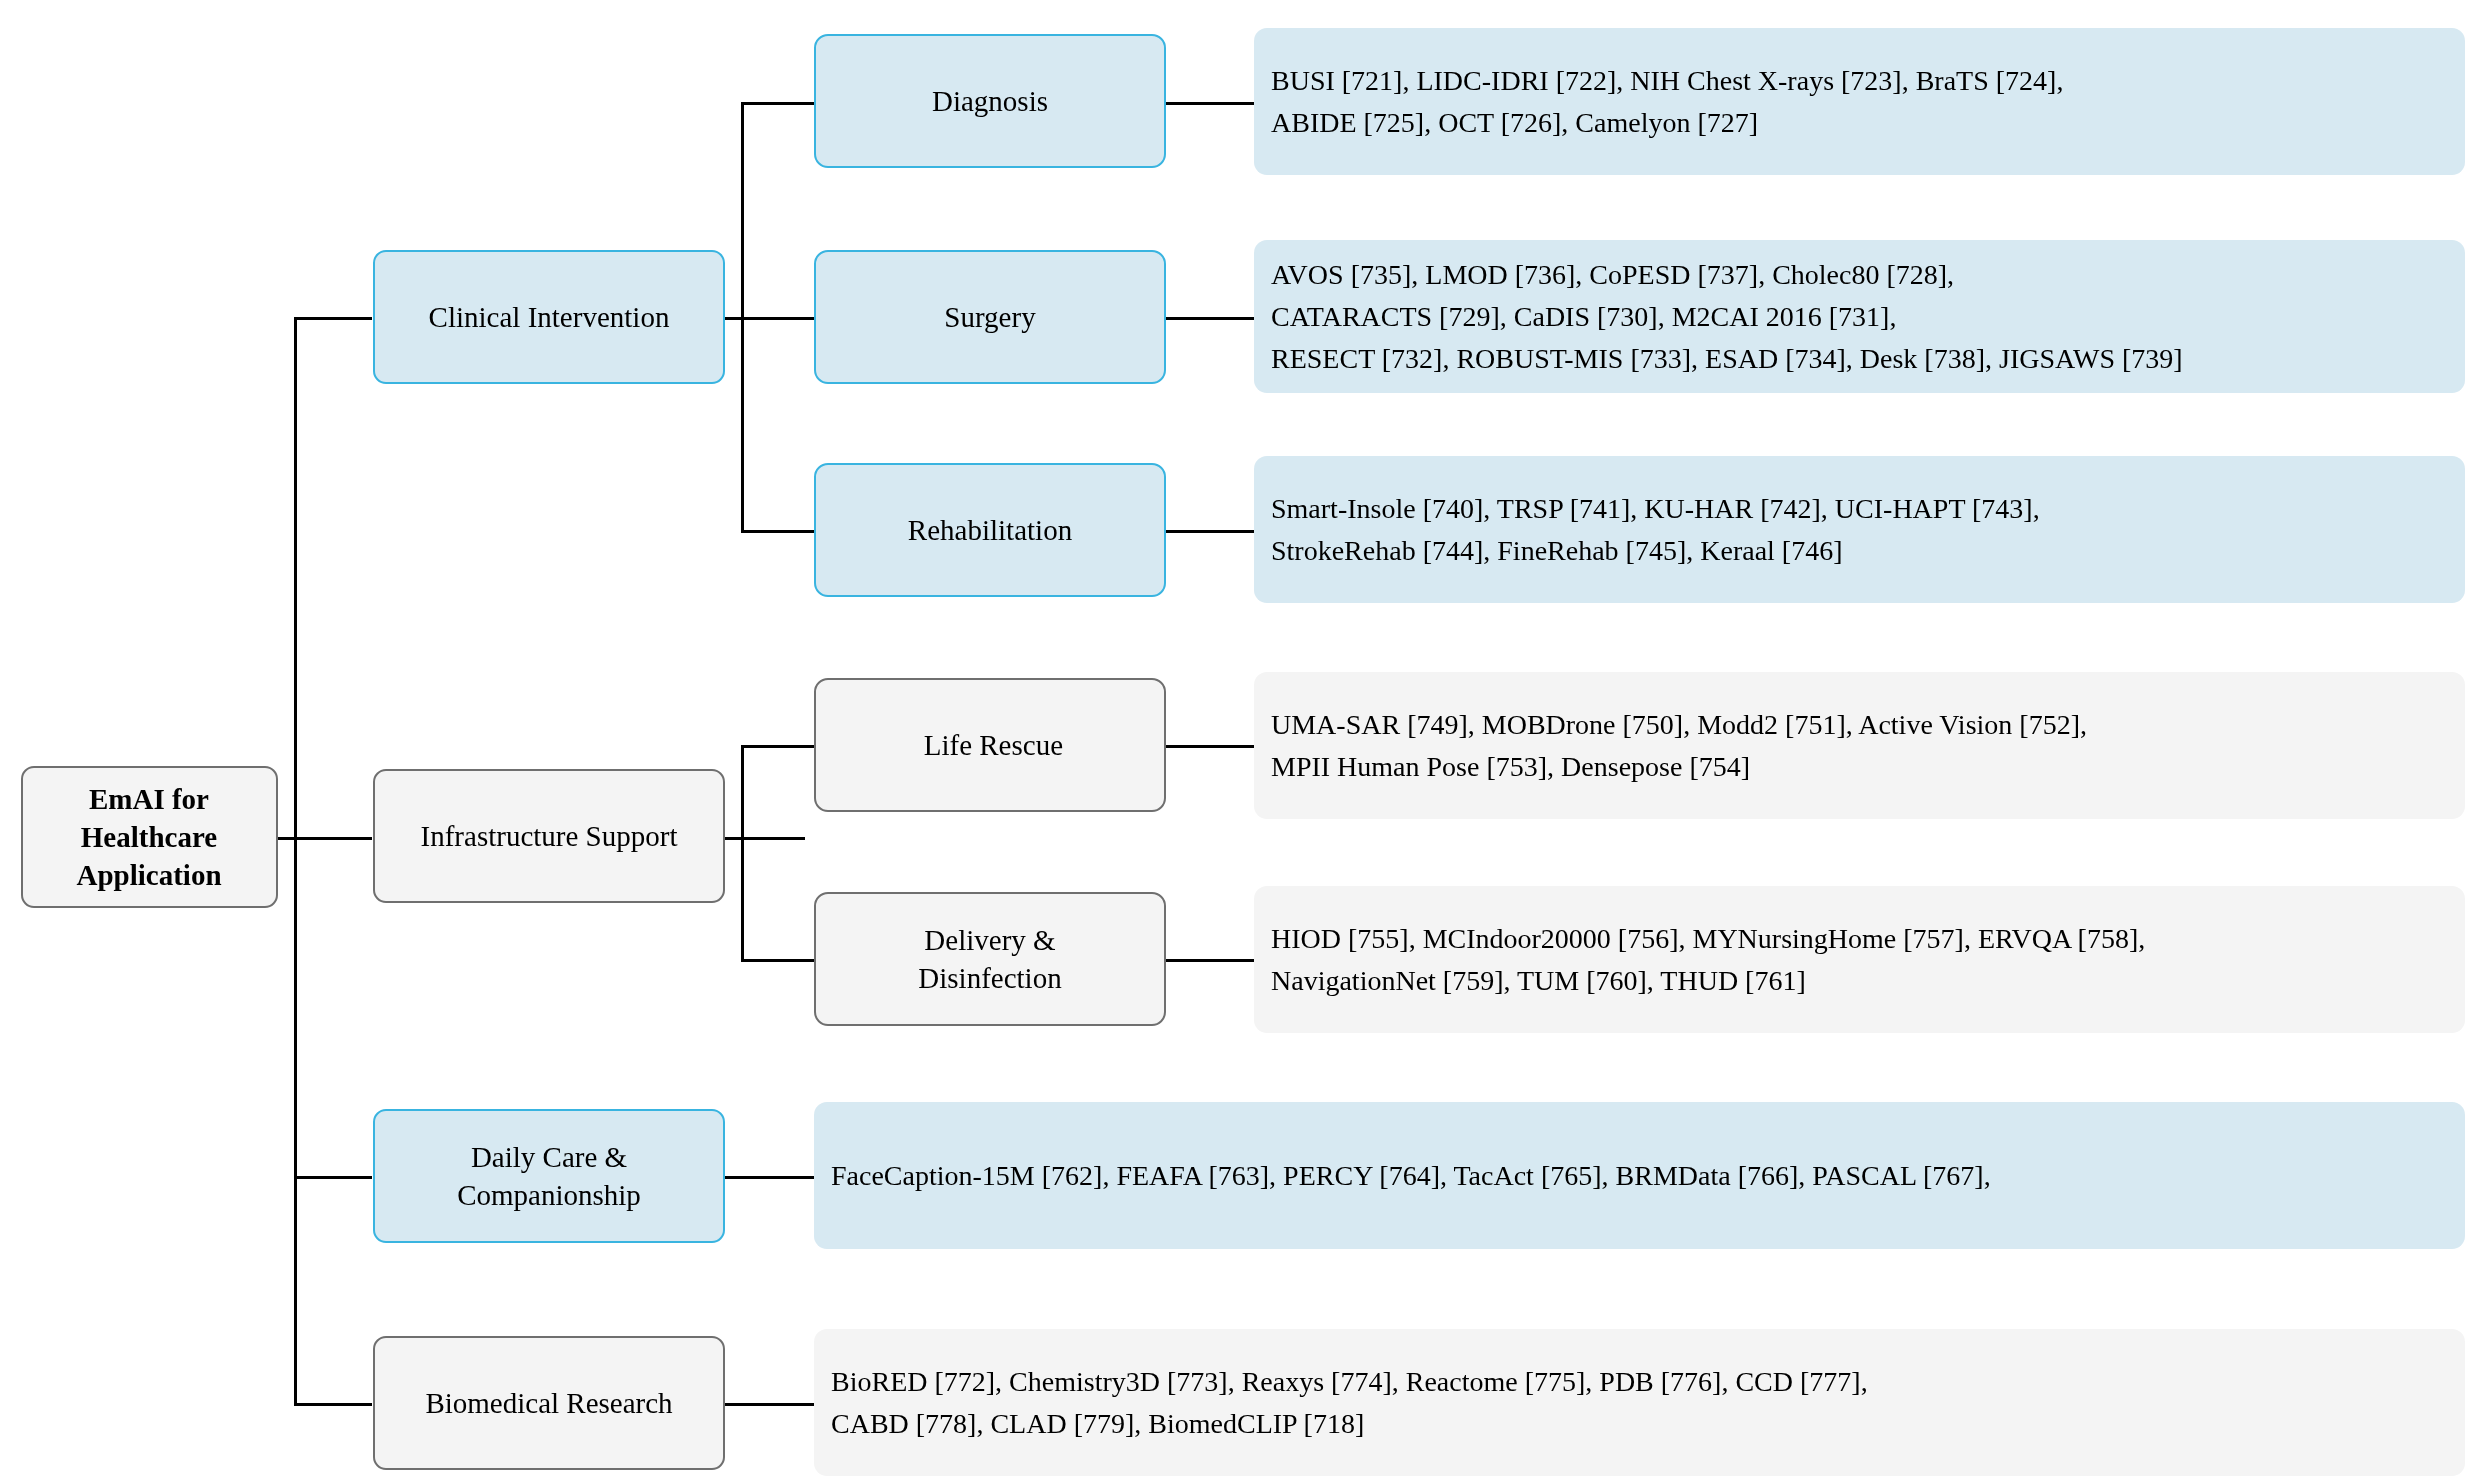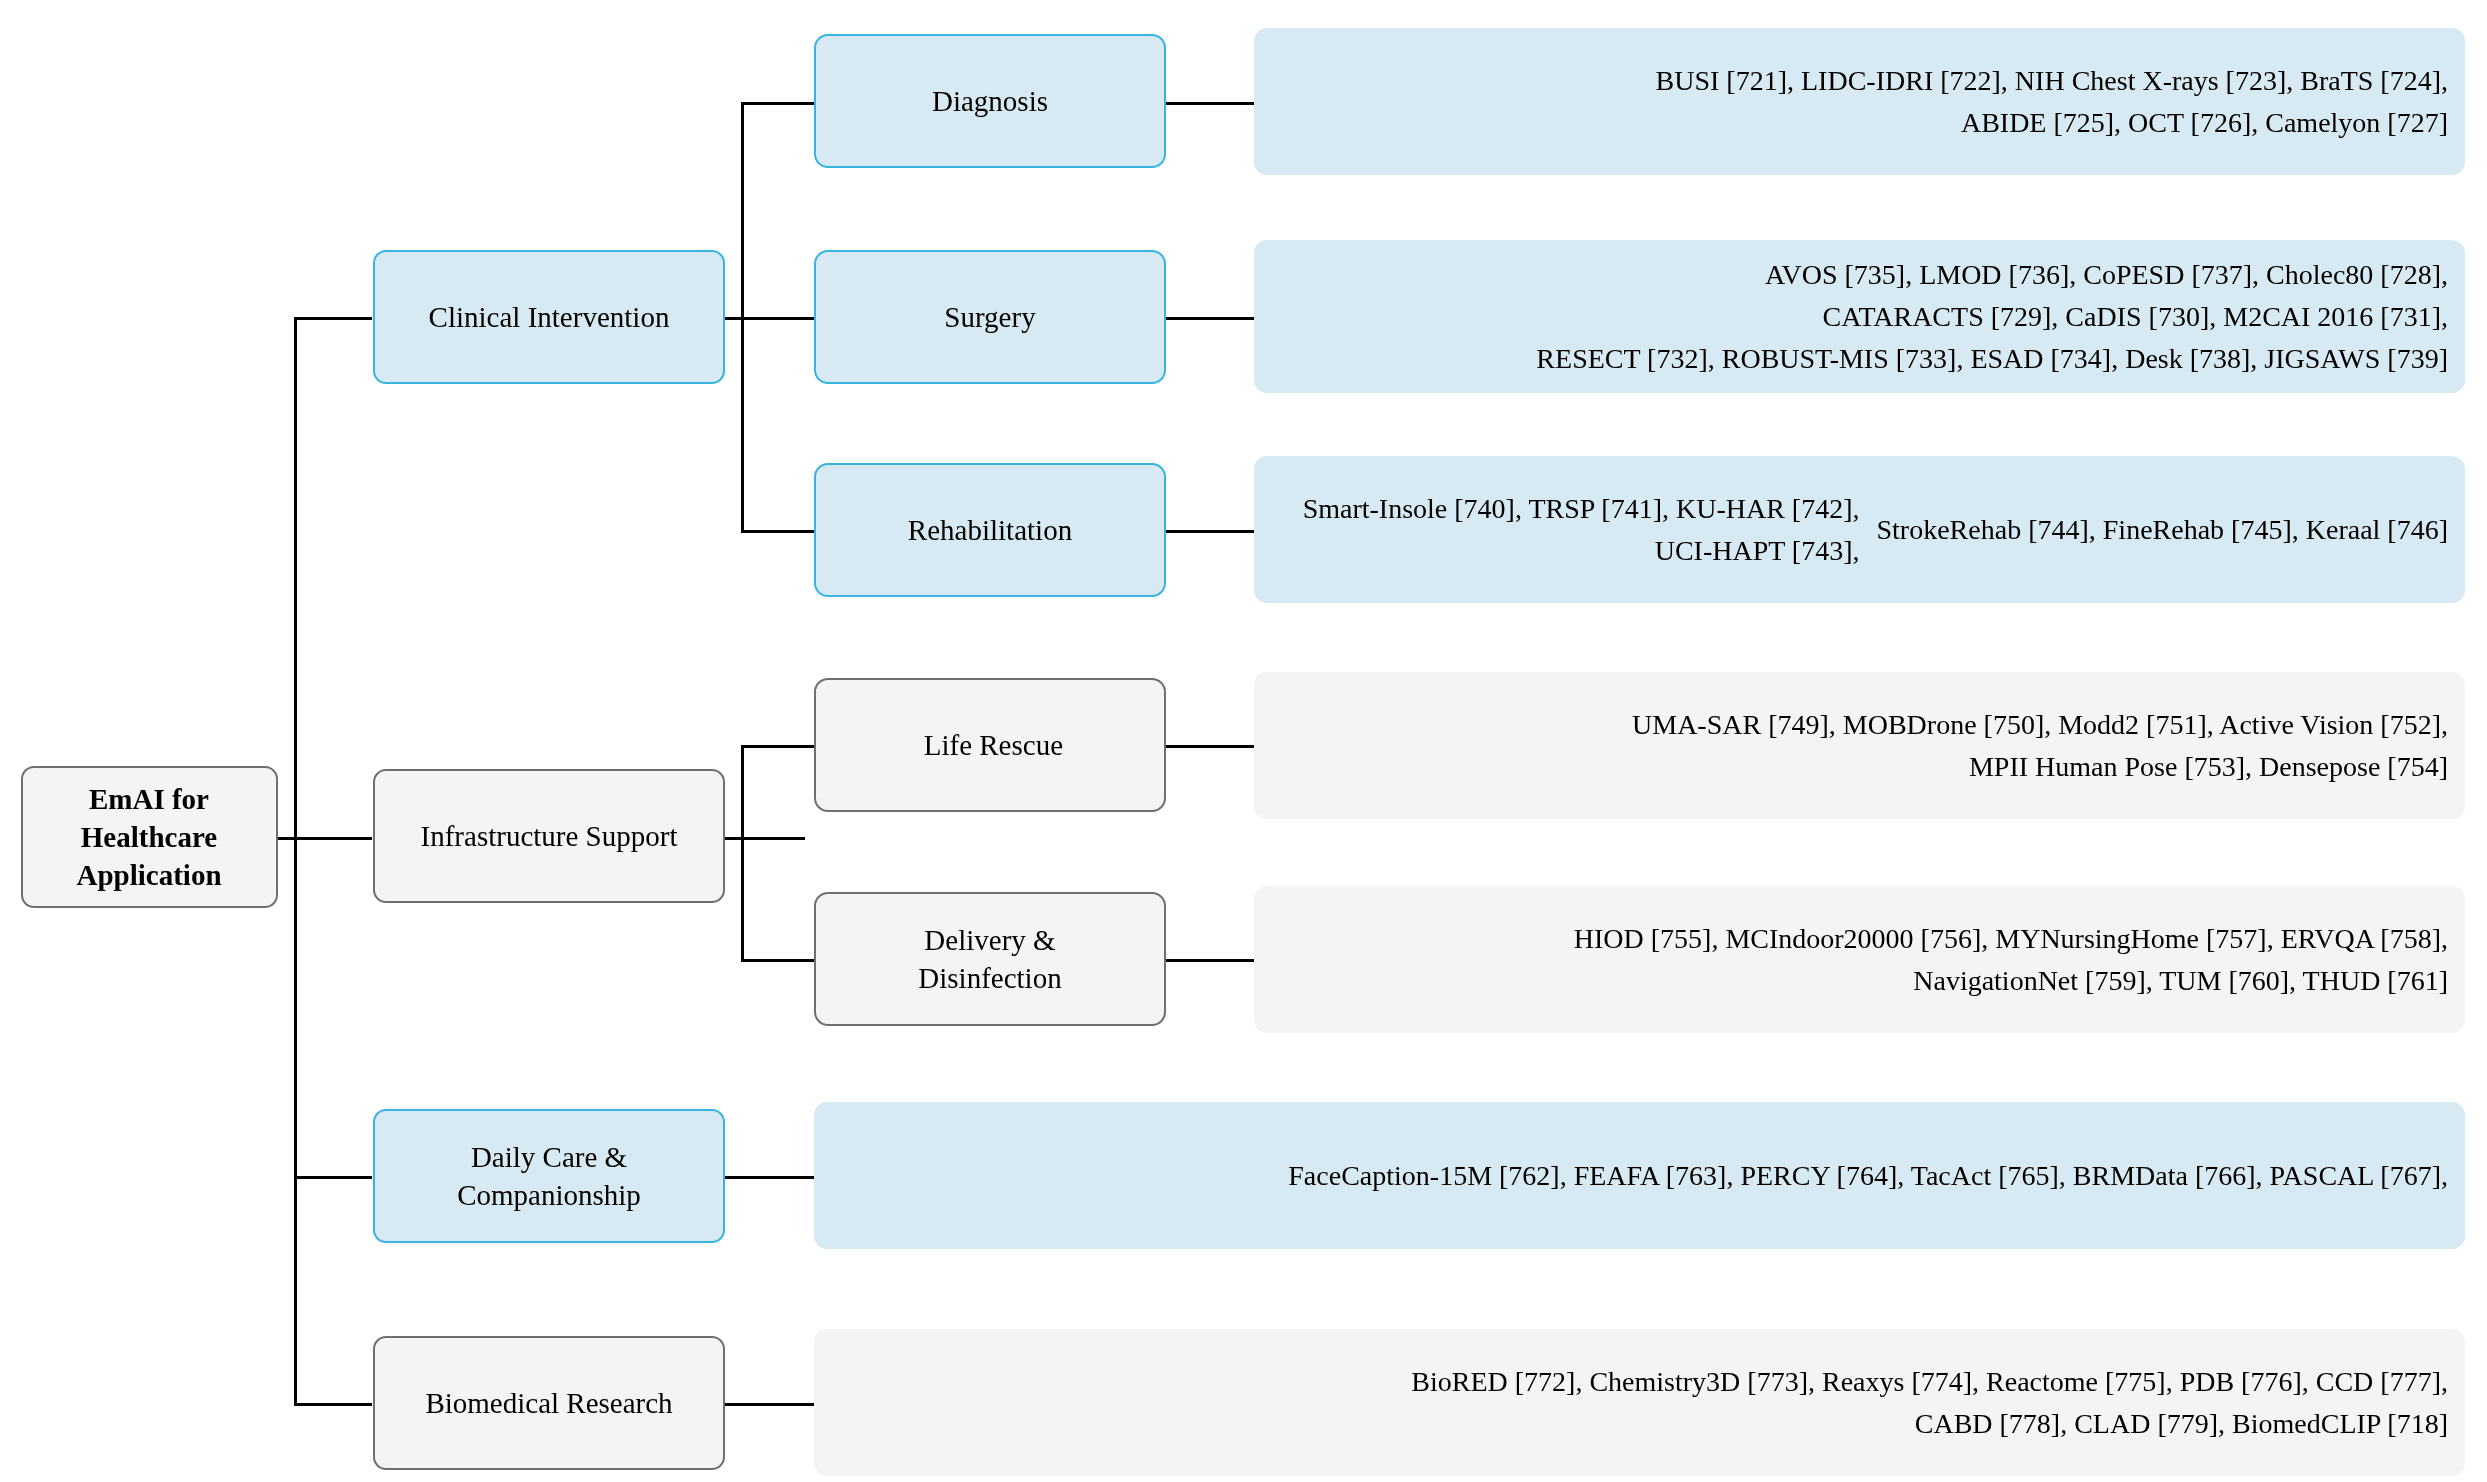--- a/index.html
+++ b/index.html
@@ -42,21 +42,21 @@
   .node .lbl { display: block; width: 100%; }
 
   
   .panel {
     position: absolute;
     box-sizing: border-box;
     border-radius: 13px;
     display: flex;
     align-items: center;
     justify-content: center;
-    text-align: right;
+    text-align: left;
     line-height: 1.5;
     padding: 7.5px 17px;
   }
   .panel-blue { background: #d7e9f2; border: none; }
   .panel-gray { background: #f4f4f4; border: none; }
   .panel .lbl { display: block; width: 100%; }
 
   
   .line {
     position: absolute;
@@ -155,21 +155,21 @@
     <span class="lbl">BUSI [721], LIDC-IDRI [722], NIH Chest X-rays [723], BraTS [724],</span>
     <span class="lbl">ABIDE [725], OCT [726], Camelyon [727]</span>
   </div>
 
   <div class="panel panel-blue t-leaf" style="left:1254px; top:240px; width:1211px; height:153px; flex-direction:column;">
     <span class="lbl">AVOS [735], LMOD [736], CoPESD [737], Cholec80 [728],</span>
     <span class="lbl">CATARACTS [729], CaDIS [730], M2CAI 2016 [731],</span>
     <span class="lbl">RESECT [732], ROBUST-MIS [733], ESAD [734], Desk [738], JIGSAWS [739]</span>
   </div>
 
-  <div class="panel panel-blue t-leaf" style="left:1254px; top:456px; width:1211px; height:147px; flex-direction:row;">
+  <div class="panel panel-blue t-leaf" style="left:1254px; top:456px; width:1211px; height:147px; flex-direction:column;">
     <span class="lbl">Smart-Insole [740], TRSP [741], KU-HAR [742], UCI-HAPT [743],</span>
     <span class="lbl">StrokeRehab [744], FineRehab [745], Keraal [746]</span>
   </div>
 
   <div class="panel panel-gray t-leaf" style="left:1254px; top:672px; width:1211px; height:147px; flex-direction:column;">
     <span class="lbl">UMA-SAR [749], MOBDrone [750], Modd2 [751], Active Vision [752],</span>
     <span class="lbl">MPII Human Pose [753], Densepose [754]</span>
   </div>
 
   <div class="panel panel-gray t-leaf" style="left:1254px; top:886px; width:1211px; height:147px; flex-direction:column;">

